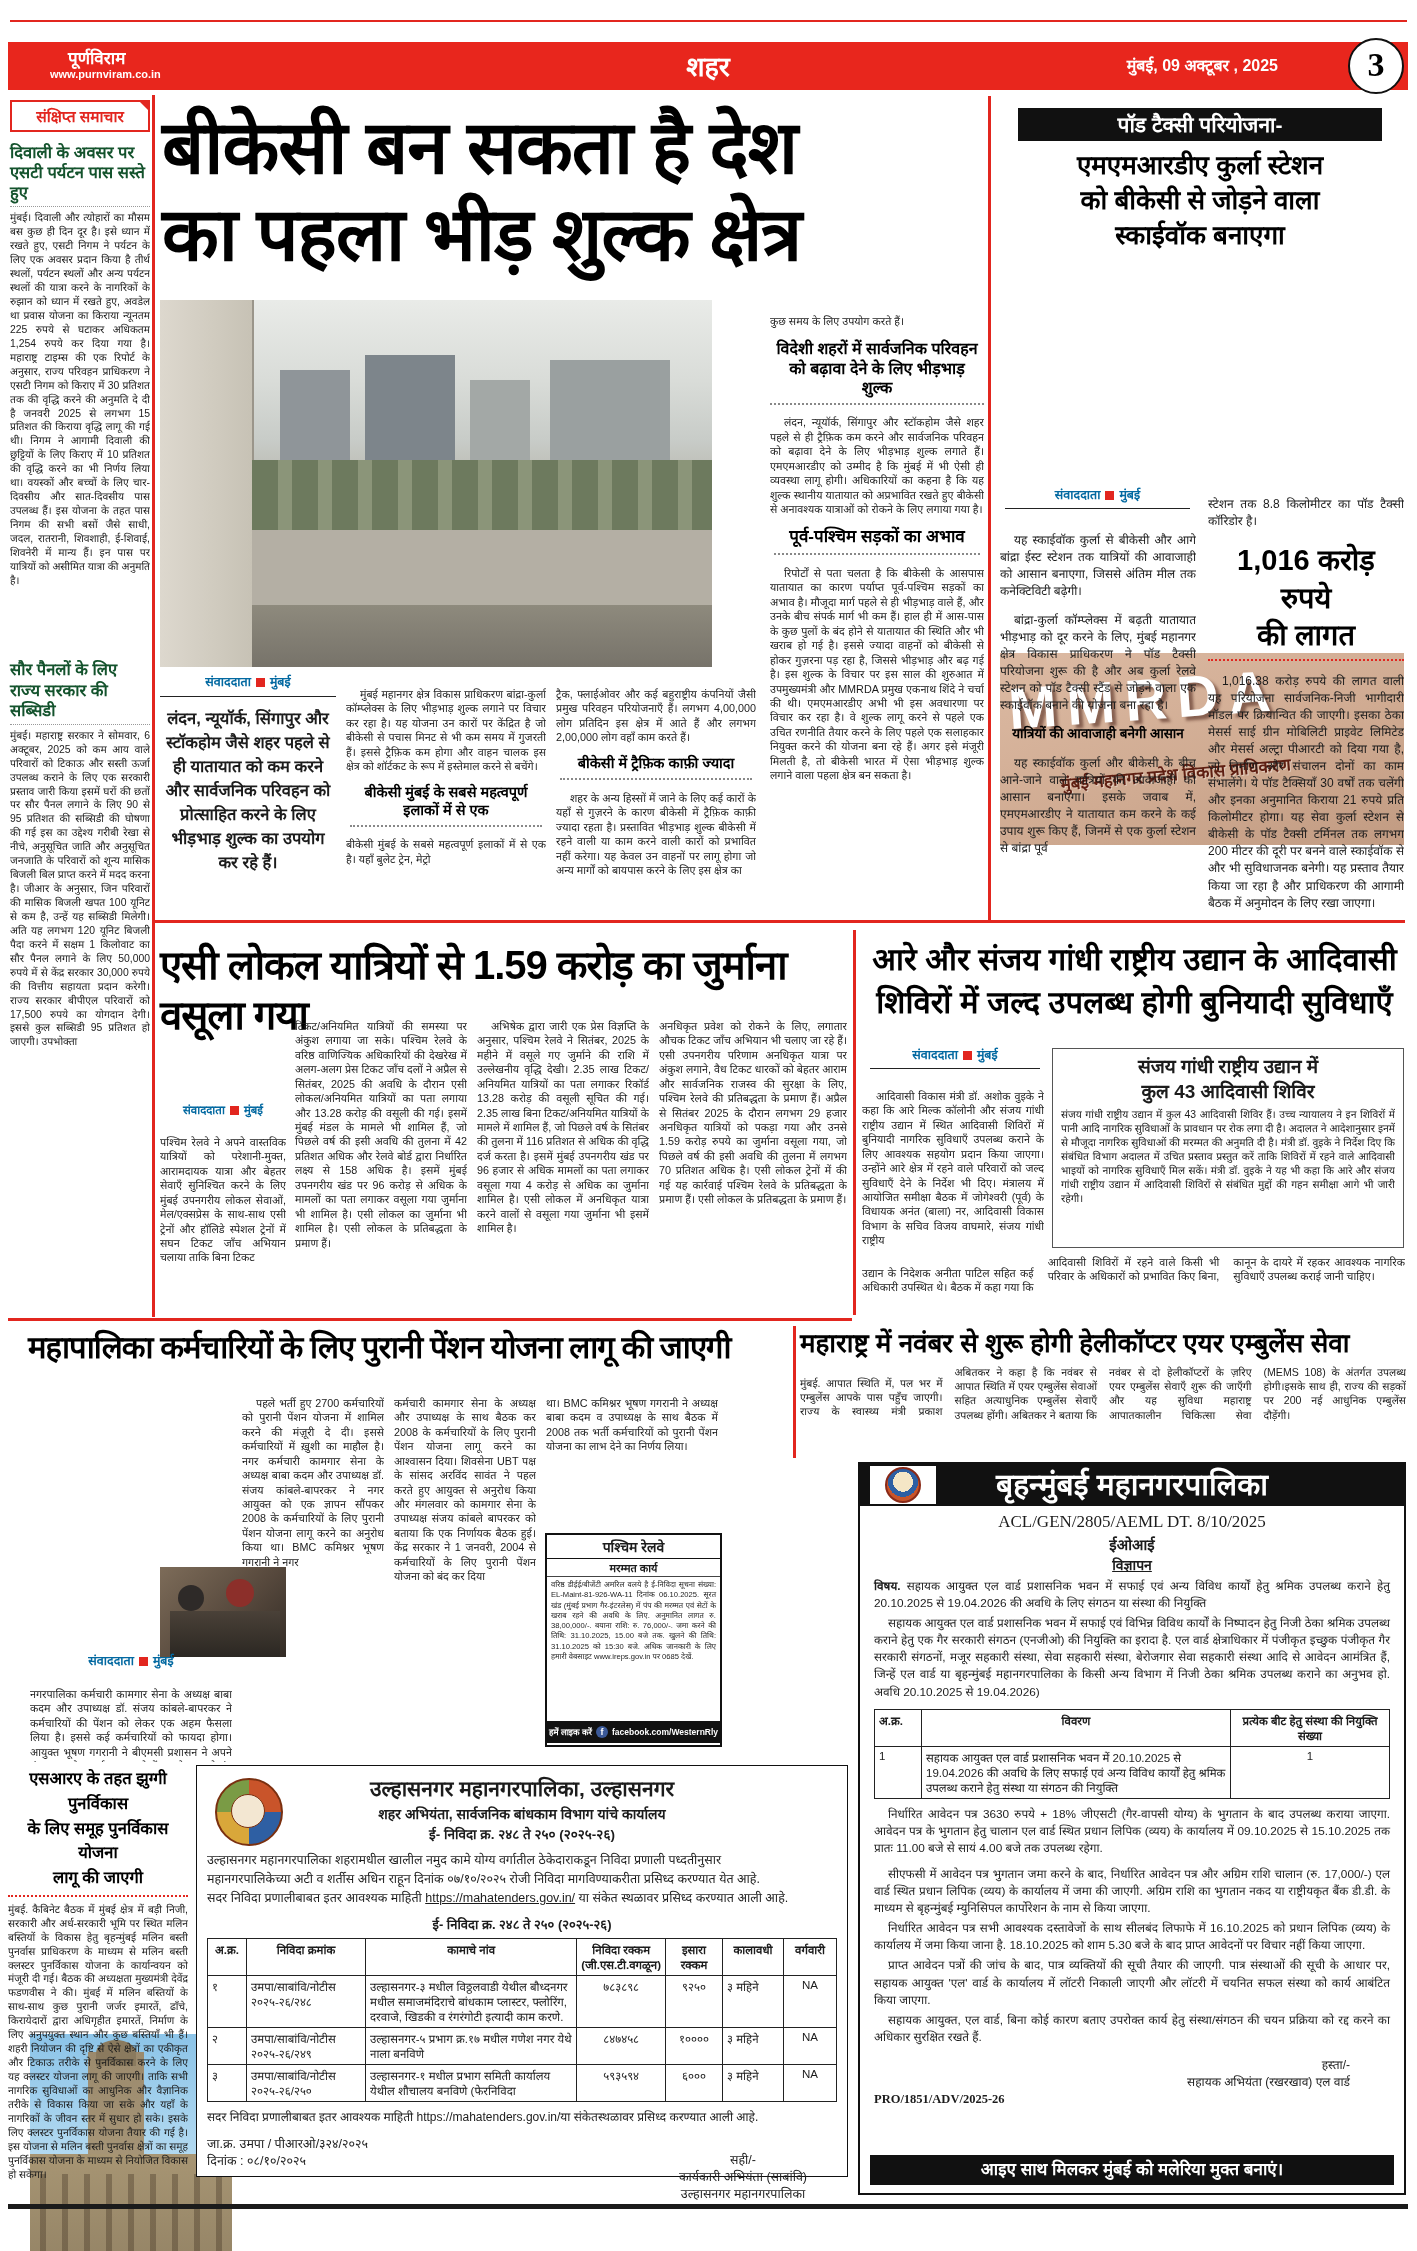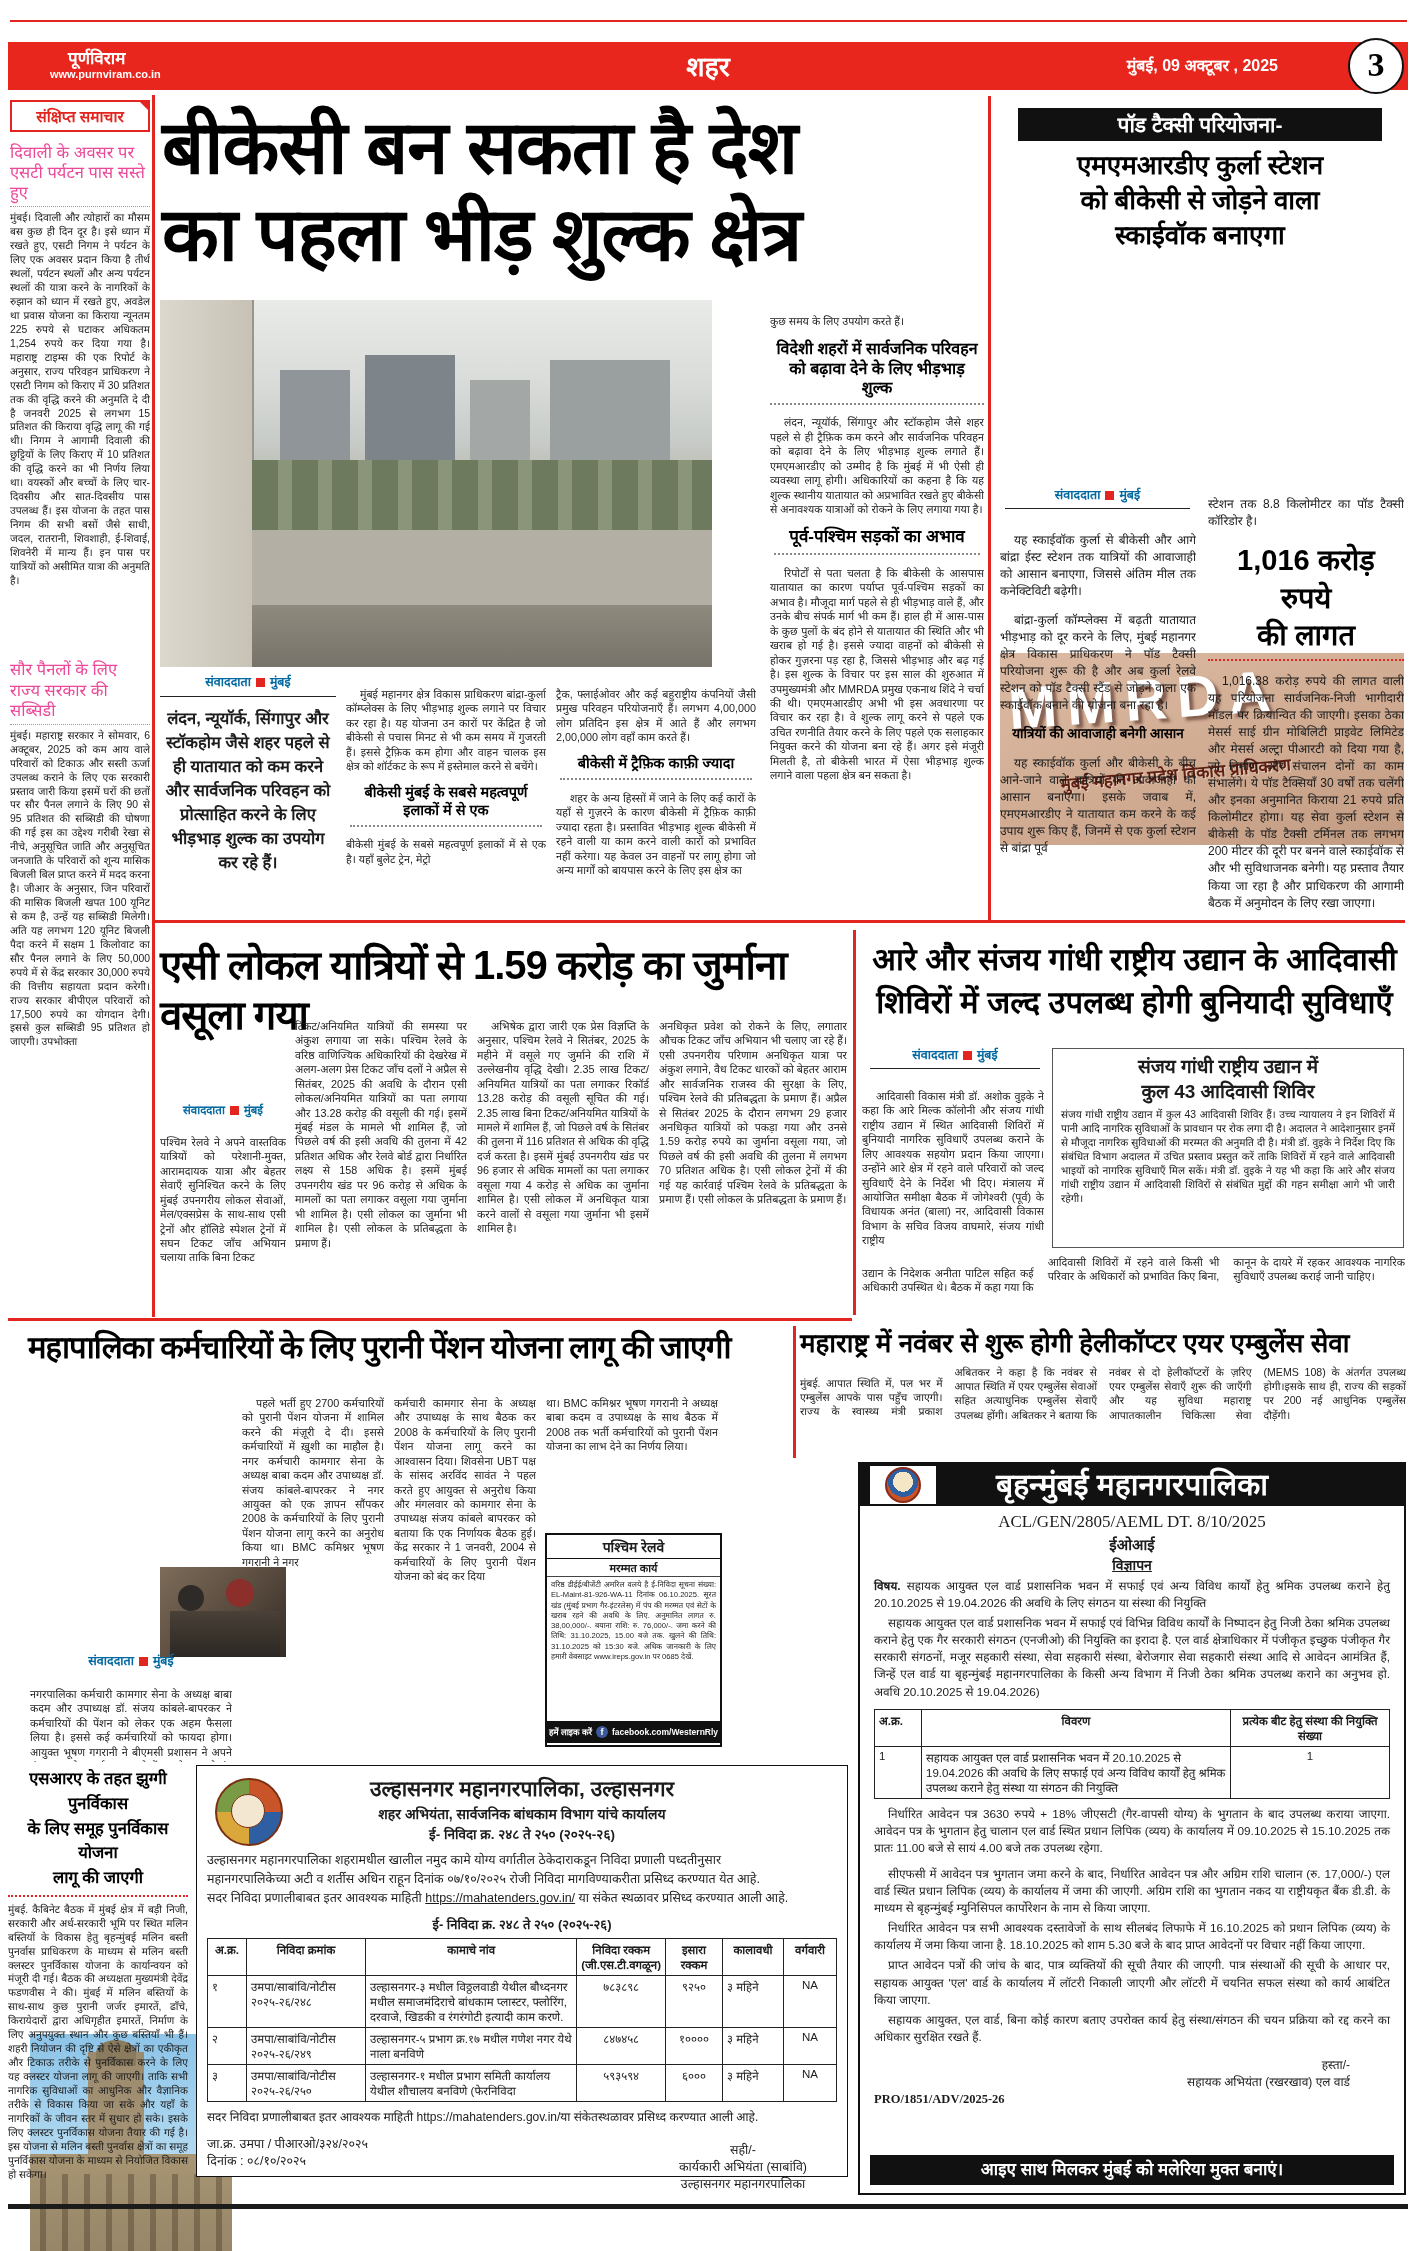--- a/index.html
+++ b/index.html
@@ -9,21 +9,21 @@
   .hred{position:absolute;height:3px;background:#e2261f;}
   .vred{position:absolute;width:3px;background:#e2261f;}
   .bt{font-size:10.8px;line-height:1.34;text-align:justify;color:#1b1b1b;overflow:hidden;}
   .bt2{font-size:12px;line-height:1.42;text-align:justify;color:#1b1b1b;overflow:hidden;}
   .indent{text-indent:14px;}
   .sub{font-weight:bold;text-align:center;font-size:14.5px;line-height:1.22;margin:7px 4px 5px;color:#000;}
   .sub-dot{border-bottom:2px dotted #888;padding-bottom:5px;margin-bottom:5px;}
   .cap{font-weight:bold;font-size:12.5px;text-align:center;color:#0369a1;}
   .redsq{display:inline-block;width:9px;height:9px;background:#e2261f;margin:0 5px;vertical-align:middle;}
   .headline{font-weight:bold;color:#000;letter-spacing:-1px;}
-  .brief-title{font-weight:normal;font-size:16.5px;line-height:1.22;color:#ec4899;border-bottom:1px dotted #999;padding-bottom:4px;margin-bottom:4px;}
+  .brief-title{font-weight:bold;font-size:16.5px;line-height:1.22;color:#14532d;border-bottom:1px dotted #999;padding-bottom:4px;margin-bottom:4px;}
   .noticebox{border:2px solid #111;background:#fff;}
   table{border-collapse:collapse;}
   .ntab td,.ntab th{border:1px solid #222;font-size:11.5px;padding:3px 4px;vertical-align:top;}
   .ntab th{font-weight:bold;text-align:center;}
   .blackbar{background:#111;color:#fff;font-weight:bold;text-align:center;}
   a{color:#1b1b1b;}
   .photo{overflow:hidden;position:relative;}
 </style>
 </head>
 <body>
@@ -287,21 +287,21 @@
         <td style="text-align:center;">NA</td>
       </tr>
     </tbody>
       </table>
     <div style="font-size:12px;margin-top:6px;">सदर निविदा प्रणालीबाबत इतर आवश्यक माहिती https://mahatenders.gov.in/या संकेतस्थळावर प्रसिध्द करण्यात आली आहे.</div>
     <div style="margin-top:10px;position:relative;height:52px;">
       <div style="position:absolute;left:0;top:0;font-size:12.5px;">
         <div>जा.क्र. उमपा / पीआरओ/३२४/२०२५</div>
         <div>दिनांक : ०८/१०/२०२५</div>
       </div>
-      <div style="position:absolute;right:30px;top:6px;font-size:12.5px;text-align:center;">
+      <div style="position:absolute;right:30px;top:16px;font-size:12.5px;text-align:center;">
         <div>सही/-</div>
         <div>कार्यकारी अभियंता (साबांवि)</div>
         <div>उल्हासनगर महानगरपालिका</div>
       </div>
     </div>
   </div>
 
   <div class="abs headline" style="left:800px;top:1328px;width:607px;font-size:26px;line-height:1.2;letter-spacing:0;">महाराष्ट्र में नवंबर से शुरू होगी हेलीकॉप्टर एयर एम्बुलेंस सेवा</div>
   <div class="abs bt" style="left:800px;top:1365px;width:606px;height:92px;column-count:4;column-gap:12px;font-size:10.6px;">
     <p>मुंबई. आपात स्थिति में, पल भर में एम्बुलेंस आपके पास पहुँच जाएगी। राज्य के स्वास्थ्य मंत्री प्रकाश अबितकर ने कहा है कि नवंबर से आपात स्थिति में एयर एम्बुलेंस सेवाओं सहित अत्याधुनिक एम्बुलेंस सेवाएँ उपलब्ध होंगी। अबितकर ने बताया कि नवंबर से दो हेलीकॉप्टरों के ज़रिए एयर एम्बुलेंस सेवाएँ शुरू की जाएँगी और यह सुविधा महाराष्ट्र आपातकालीन चिकित्सा सेवा (MEMS 108) के अंतर्गत उपलब्ध होगी।इसके साथ ही, राज्य की सड़कों पर 200 नई आधुनिक एम्बुलेंस दौड़ेंगी।</p>

